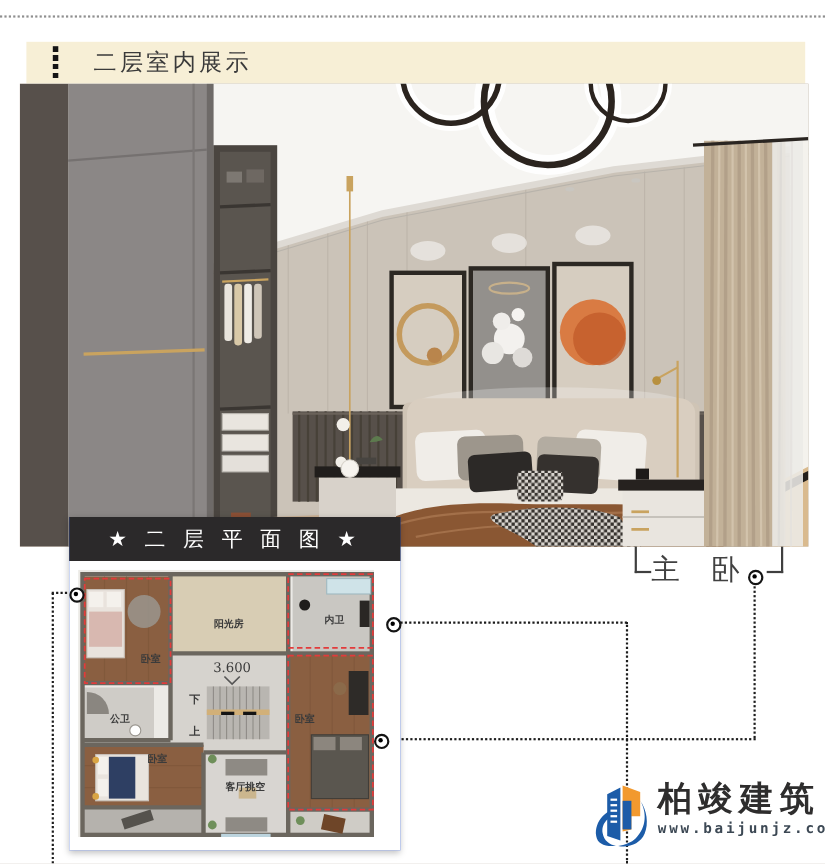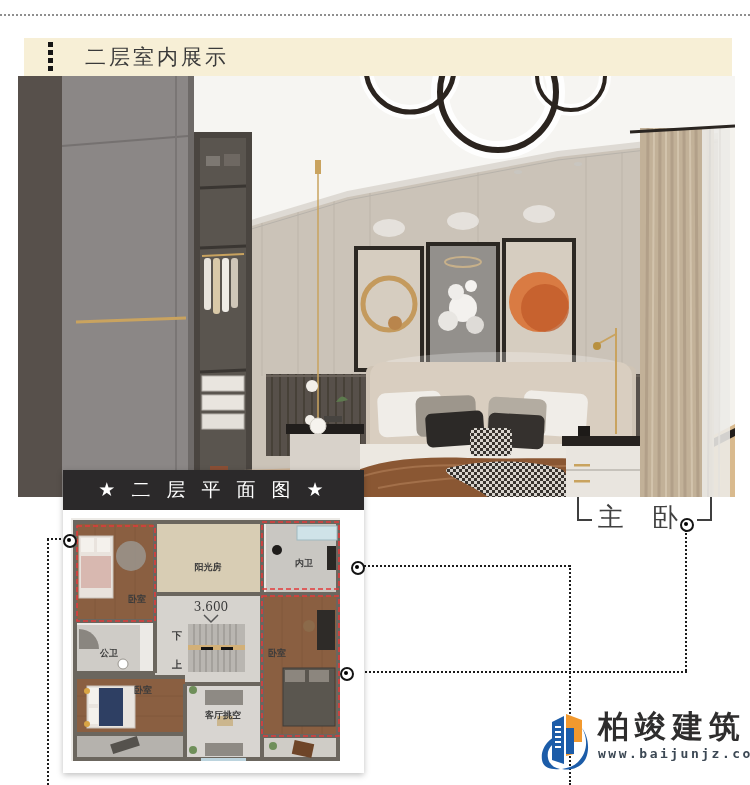--- a/index.html
+++ b/index.html
@@ -16,21 +16,21 @@
 
   
   .photo{position:absolute;left:18px;top:76px;width:717px;height:421px;overflow:hidden;background:#cbc3b8;}
 
   
   .plan-card{position:absolute;left:63px;top:470px;width:301px;z-index:2;background:#1d4ed8;box-shadow:0 2px 6px rgba(0,0,0,.25);}
   .plan-header{height:40px;background:#2b292a;color:#ffffff;display:flex;align-items:center;justify-content:center;font-size:19px;letter-spacing:5px;font-weight:500;}
   .plan-body{padding:8px;background:#ffffff;}
 
   
-  .callout-label{position:absolute;left:592px;top:500px;width:96px;text-align:right;font-size:26px;letter-spacing:10px;color:#414141;font-weight:500;z-index:3;}
+  .callout-label{position:absolute;left:592px;top:500px;width:96px;text-align:left;font-size:26px;letter-spacing:10px;color:#414141;font-weight:500;z-index:3;}
   .bracket{position:absolute;width:13px;height:22px;z-index:3;}
   .bracket.left{left:577px;top:497px;border-left:2px solid #3f3f3f;border-bottom:2px solid #3f3f3f;}
   .bracket.right{left:697px;top:497px;border-right:2px solid #3f3f3f;border-bottom:2px solid #3f3f3f;}
 
   
   .dot{position:absolute;width:10px;height:10px;border:2px solid #141414;border-radius:50%;background:#ffffff;z-index:4;}
   .dot::after{content:"";position:absolute;left:2px;top:2px;width:4px;height:4px;background:#000;border-radius:50%;}
 
   
   .lead-h{position:absolute;height:0;border-top:2px dotted #1c1c1c;z-index:1;}

